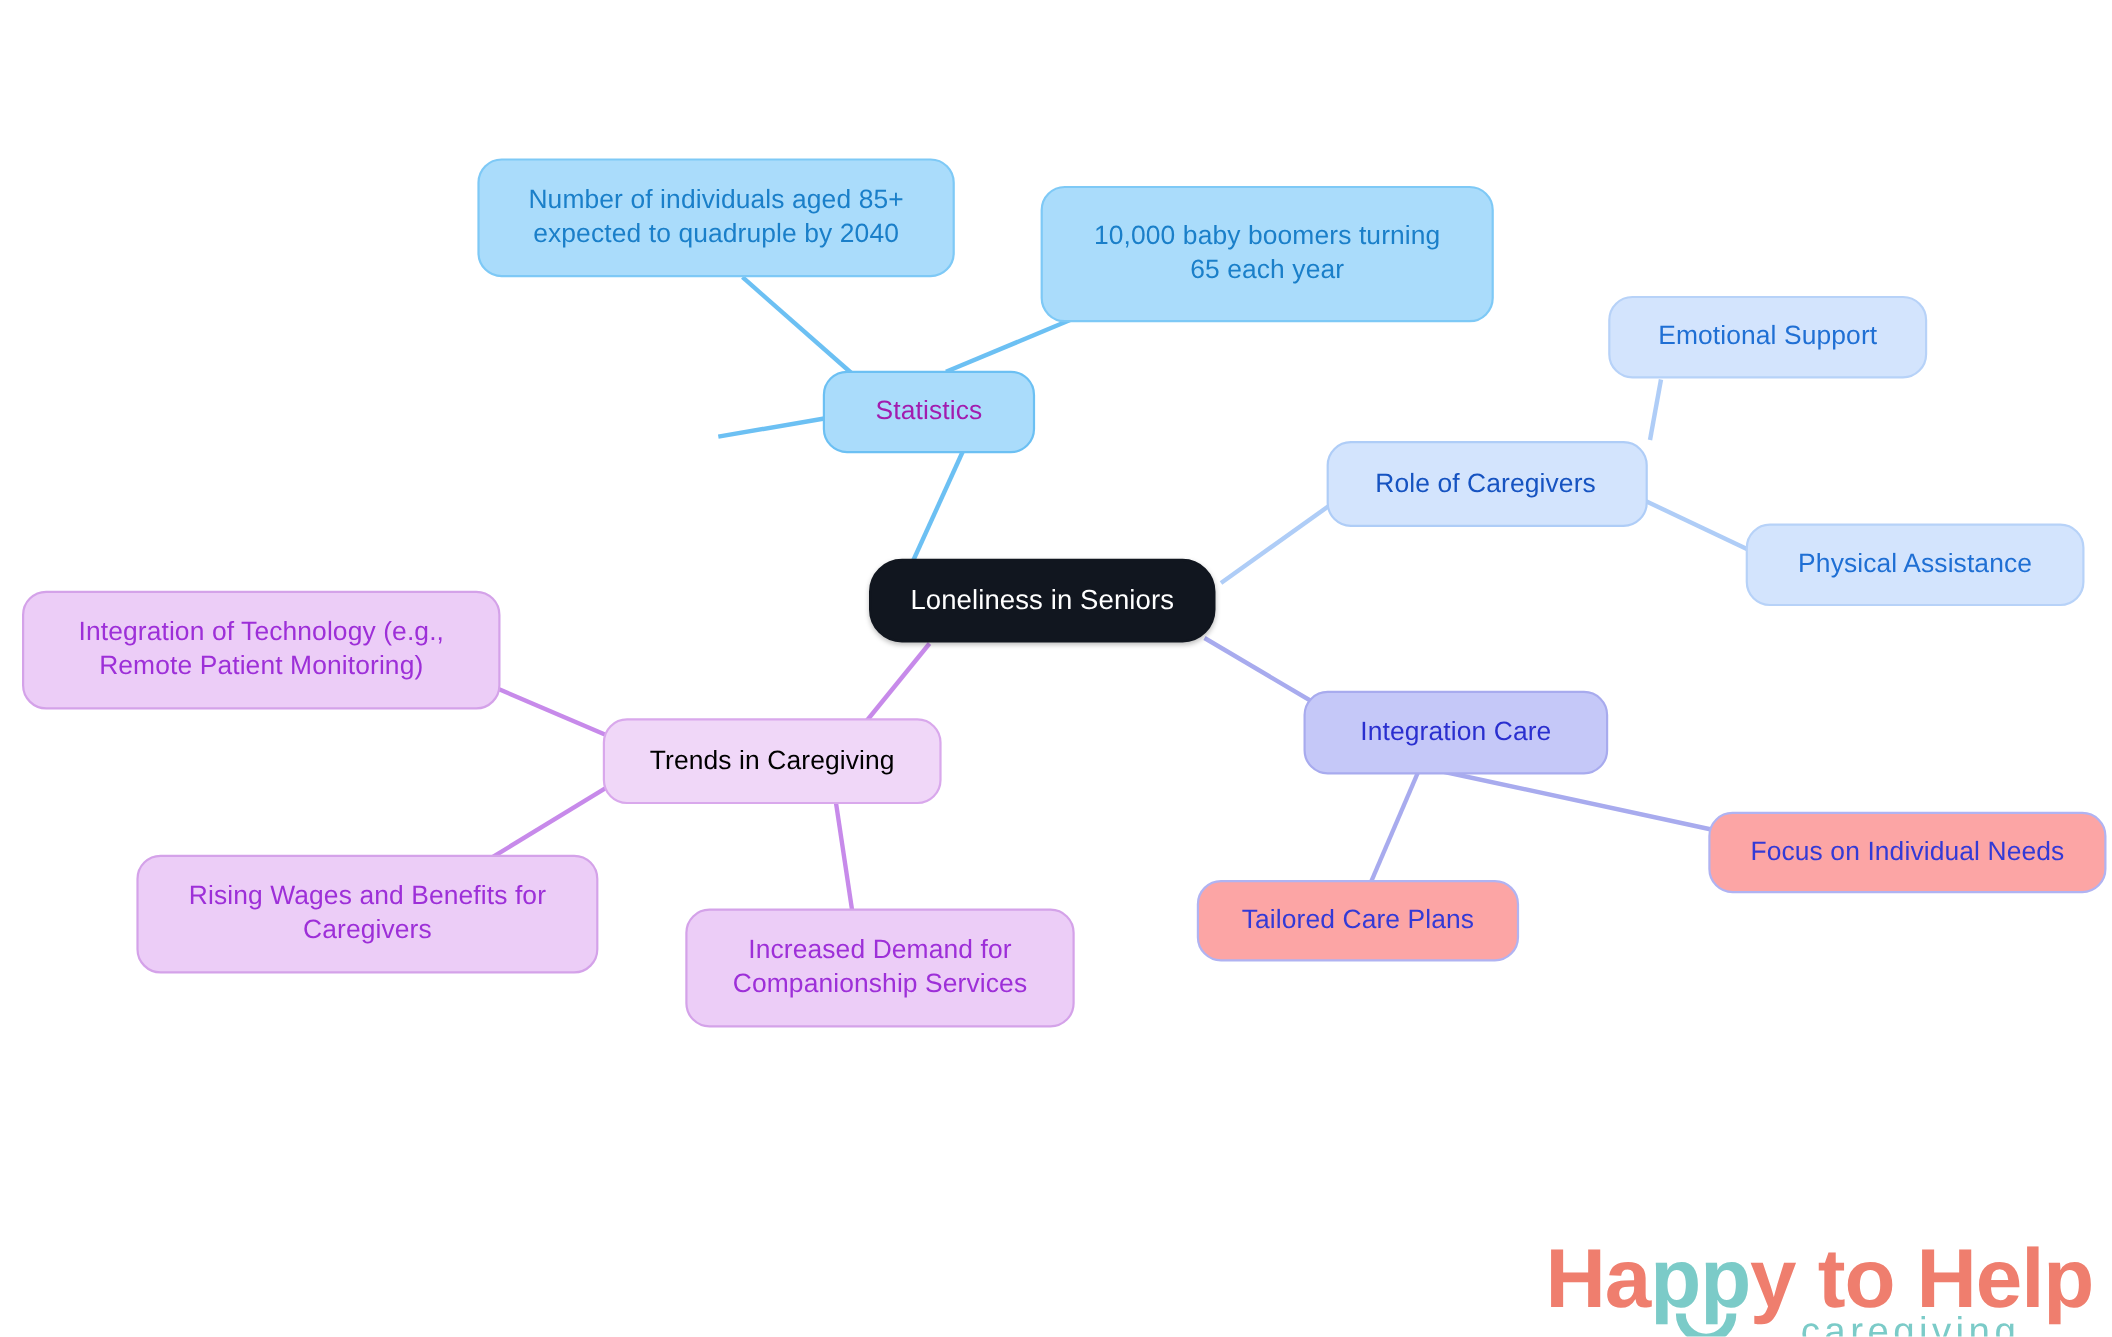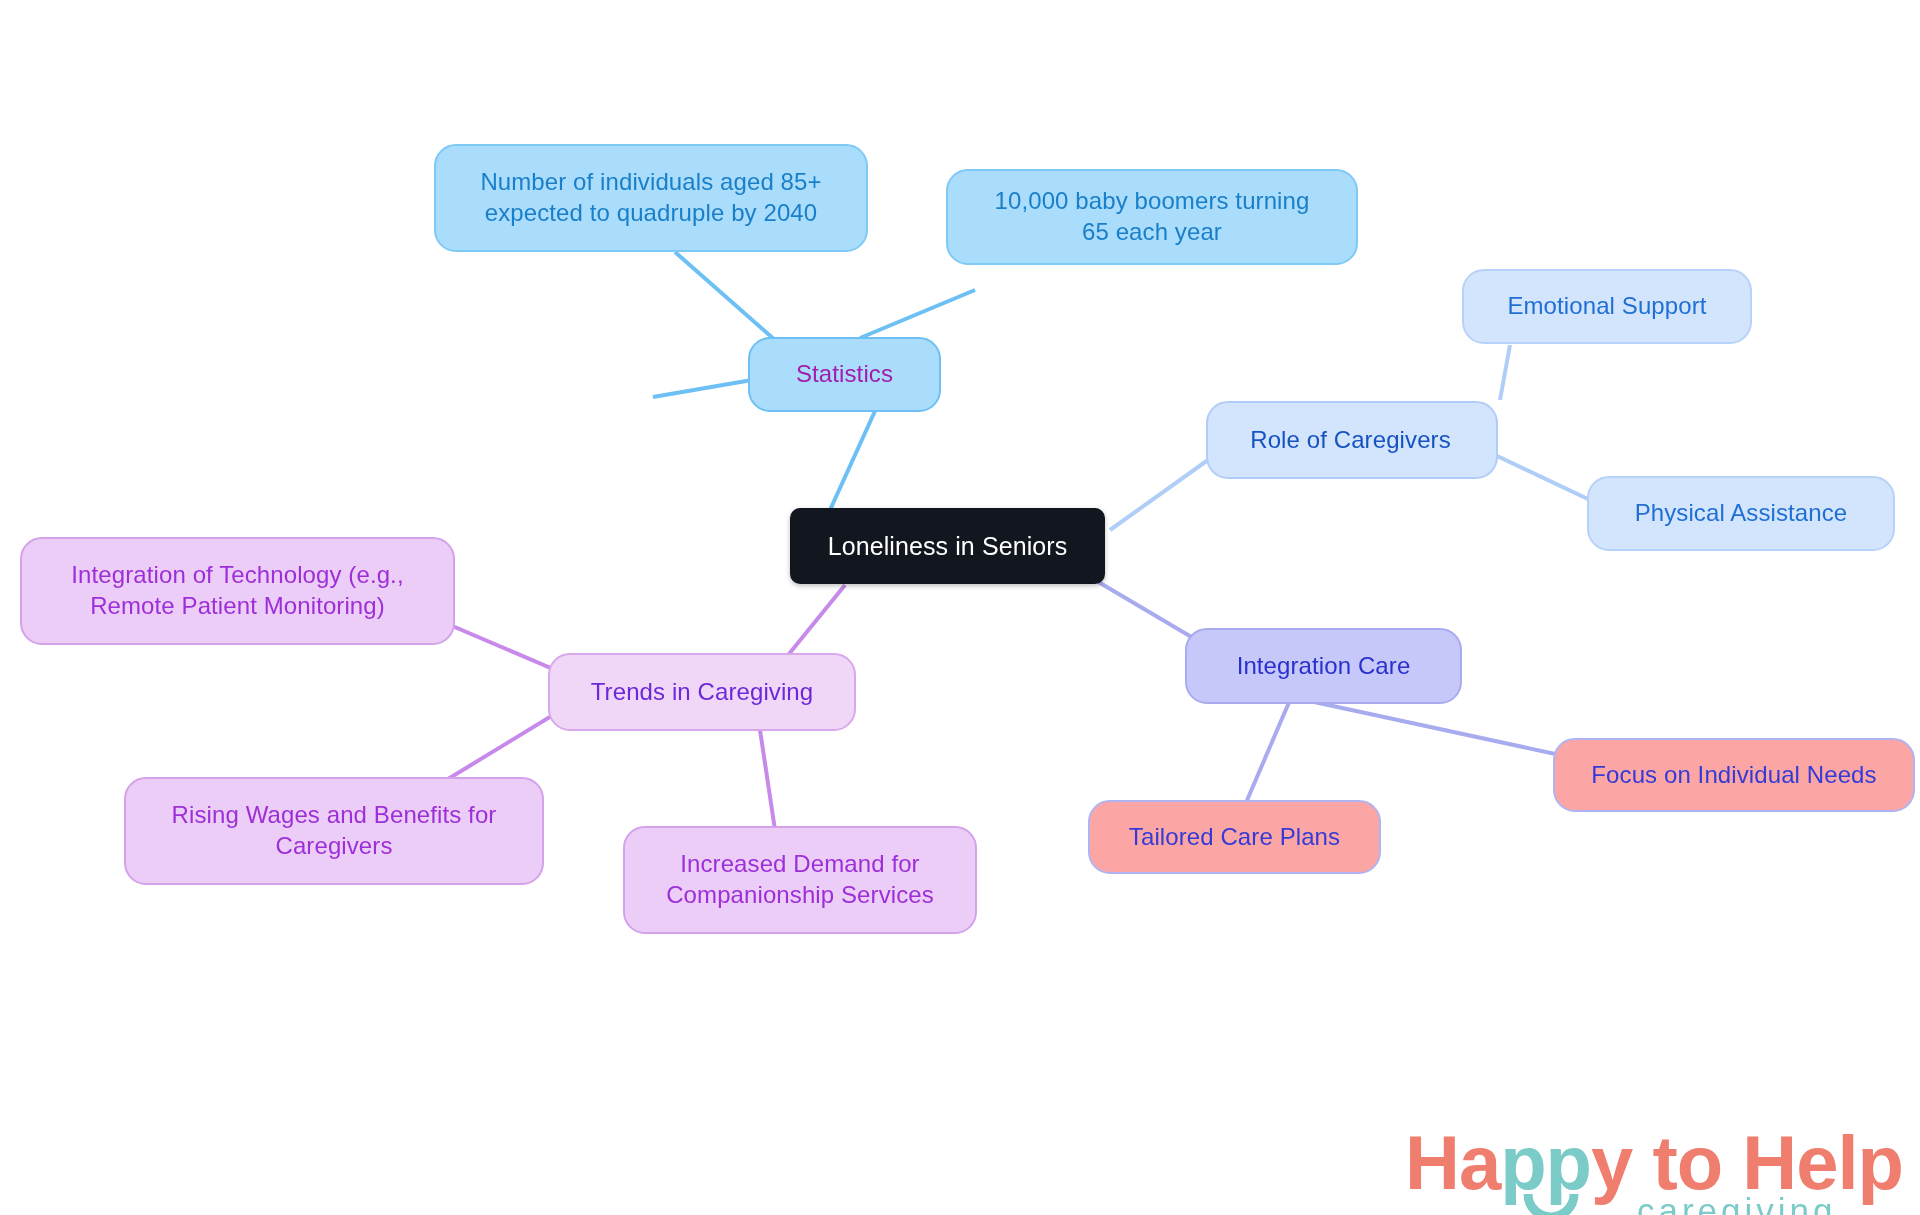--- a/index.html
+++ b/index.html
@@ -45,21 +45,21 @@
     white-space: pre-line;
     padding: 8px 18px;
     letter-spacing: 0.1px;
   }
 
   .node.root {
     background: #11161f;
     border-color: #11161f;
     color: #ffffff;
     font-size: 25px;
-    border-radius: 10px;
+    border-radius: 30px;
     box-shadow: 0 2px 5px rgba(0,0,0,0.25);
   }
 
   .node.stat-branch {
     background: #aadcfb;
     border-color: #6cc0f3;
     color: #a21caf;
     font-size: 24px;
   }
   .node.stat-leaf {
@@ -92,21 +92,21 @@
   .node.pers-leaf {
     background: #fca5a5;
     border-color: #b0b3f2;
     color: #333ad6;
     font-size: 24px;
   }
 
   .node.trend-branch {
     background: #f0d7f8;
     border-color: #d9a8ec;
-    color: #6d28d9;
+    color: #000000;
     font-size: 24px;
   }
   .node.trend-leaf {
     background: #eccdf7;
     border-color: #d4a2e9;
     color: #9d2fd8;
     font-size: 24px;
   }
 
   
@@ -184,21 +184,21 @@
 
   <div class="node stat-branch" style="left:748px; top:337px; width:193px; height:75px;">
     <span>Statistics</span>
   </div>
 
   <div class="node stat-leaf" style="left:434px; top:144px; width:434px; height:108px;">
     <span>Number of individuals aged 85+
 expected to quadruple by 2040</span>
   </div>
 
-  <div class="node stat-leaf" style="left:946px; top:169px; width:412px; height:96px;">
+  <div class="node stat-leaf" style="left:946px; top:169px; width:412px; height:124px;">
     <span>10,000 baby boomers turning
 65 each year</span>
   </div>
 
 
   <div class="node care-branch" style="left:1206px; top:401px; width:292px; height:78px;">
     <span>Role of Caregivers</span>
   </div>
 
   <div class="node care-leaf" style="left:1462px; top:269px; width:290px; height:75px;">

